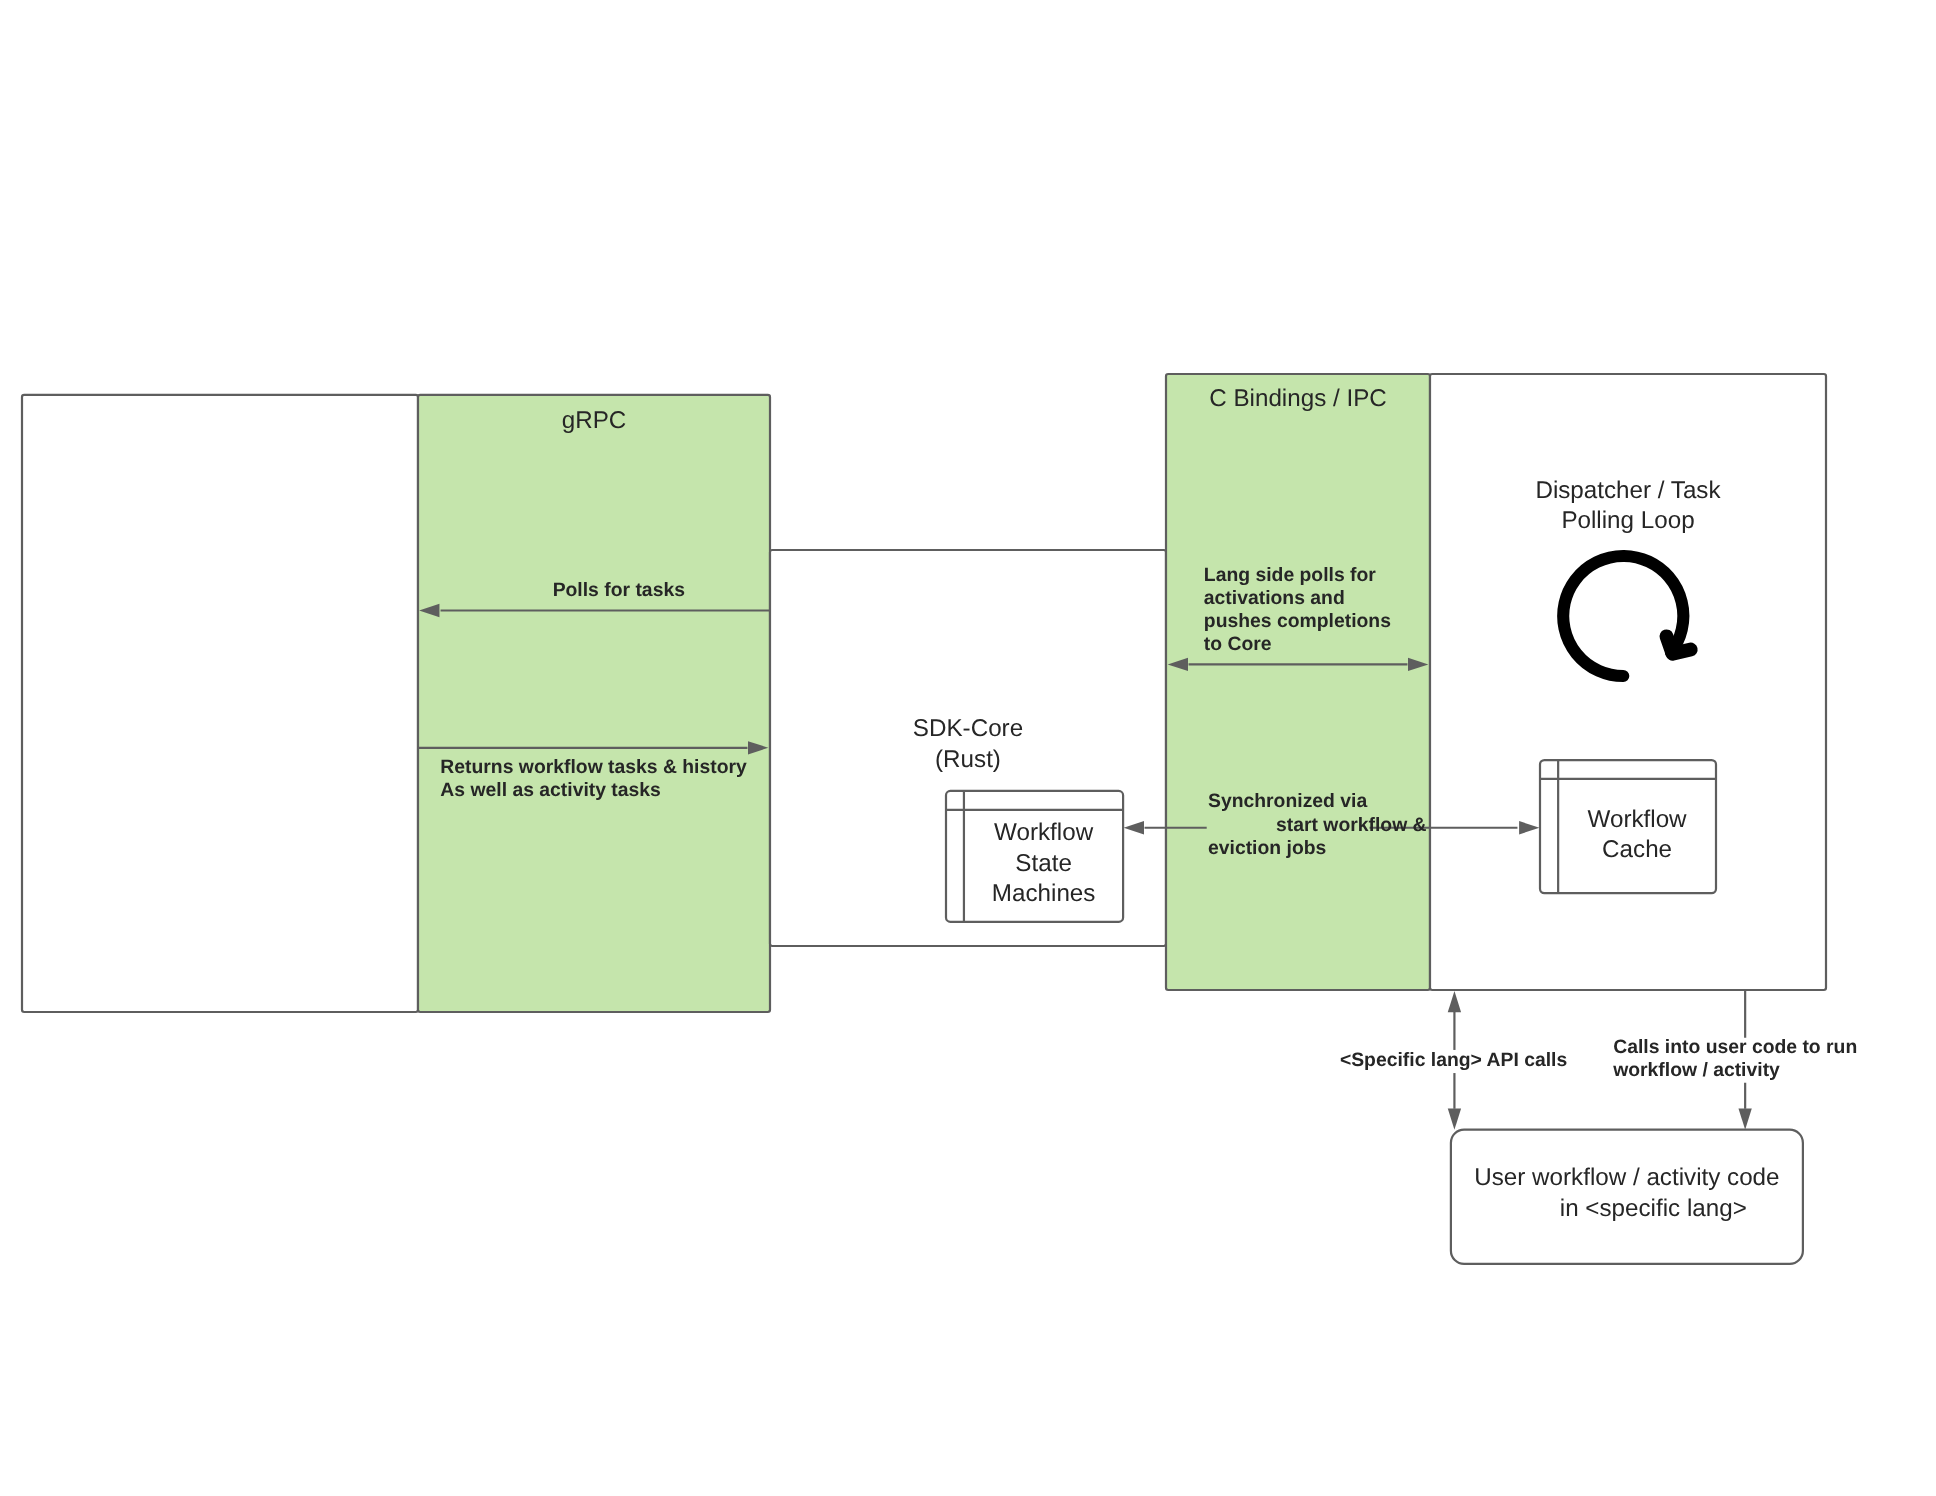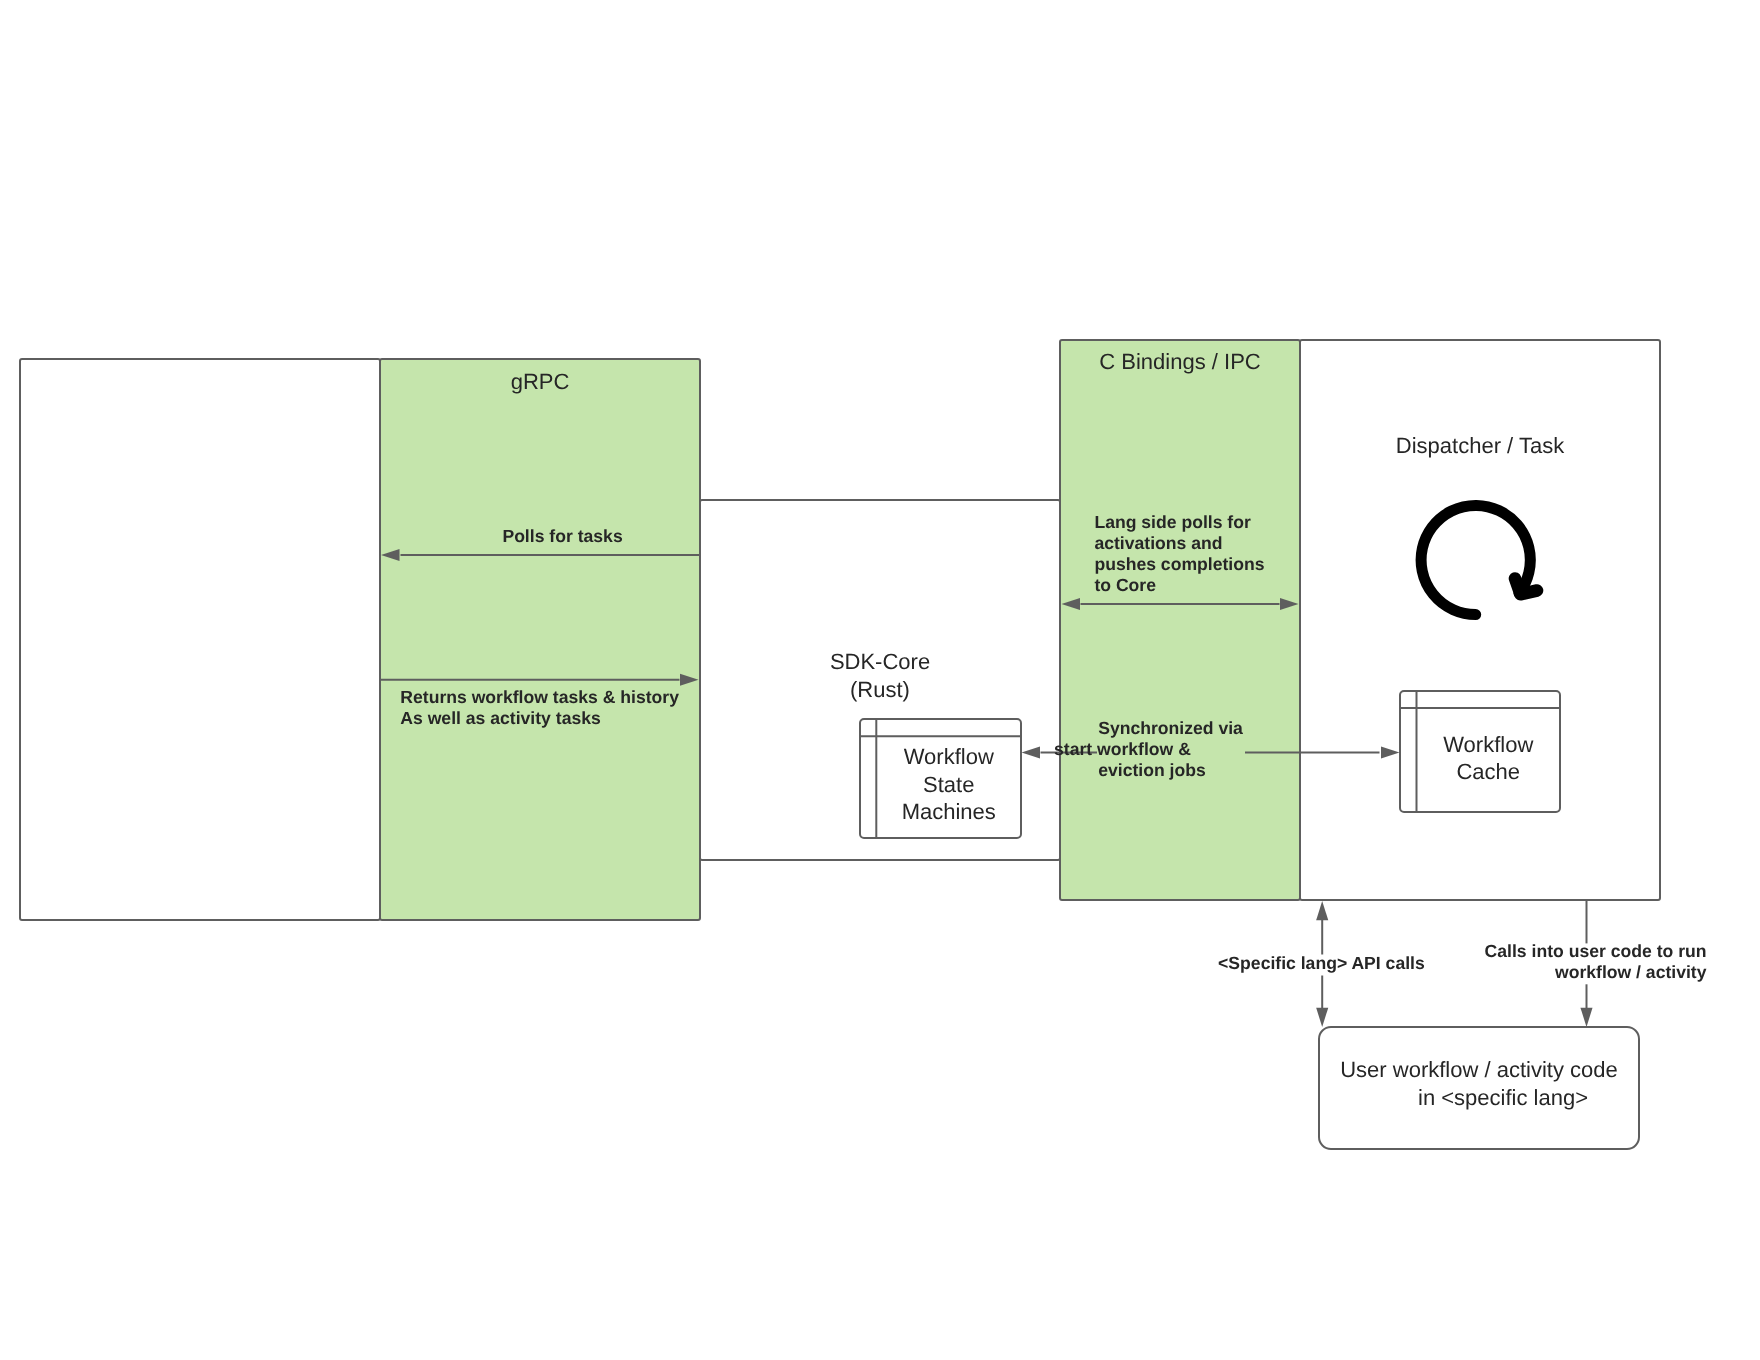--- a/index.html
+++ b/index.html
@@ -7,21 +7,21 @@
   body{width:1760px;height:1360px;overflow:hidden;
        font-family:"Liberation Sans",sans-serif;
        -webkit-font-smoothing:antialiased;text-rendering:geometricPrecision;}
   #stage{position:relative;width:1760px;height:1360px;background:#ffffff;}
   svg.layer{position:absolute;left:0;top:0;width:1760px;height:1360px;overflow:visible;}
   .nl{position:absolute;text-align:center;color:#262626;
       font-family:"Liberation Sans",sans-serif;font-size:22px;line-height:27.5px;
       white-space:pre;letter-spacing:0;}
   .el{position:absolute;color:#262626;font-family:"Liberation Sans",sans-serif;
       font-size:17.6px;line-height:21.12px;font-weight:bold;white-space:pre;}
-  .el.c{text-align:right;}
+  .el.c{text-align:left;}
 </style>
 </head>
 <body>
 
 <div id="stage">
 
   <svg class="layer" viewBox="0 0 1760 1360">
 
     <rect x="20" y="359" width="360" height="561" rx="2" ry="2" fill="#ffffff" stroke="#5e5e5e" stroke-width="2"></rect>
 
@@ -93,20 +93,21 @@
 
   <div class="nl" style="left:380px;top:368.3px;width:320px;">gRPC</div>
 
   <div class="nl" style="left:700px;top:648.1px;width:360px;">SDK-Core</div>
   <div class="nl" style="left:700px;top:675.6px;width:360px;">(Rust)</div>
 
   <div class="nl" style="left:1060px;top:347.7px;width:240px;">C Bindings / IPC</div>
 
 
   <div class="nl" style="left:1300px;top:431.6px;width:360px;">Dispatcher / Task</div>
+  <div class="nl" style="left:1300px;top:459.1px;width:360px;">Polling Loop</div>
 
   <div class="nl" style="left:876.5px;top:743.4px;width:144.5px;">Workflow</div>
   <div class="nl" style="left:876.5px;top:770.9px;width:144.5px;">State</div>
   <div class="nl" style="left:876.5px;top:798.4px;width:144.5px;">Machines</div>
 
   <div class="nl" style="left:1416.5px;top:730.5px;width:143.5px;">Workflow</div>
   <div class="nl" style="left:1416.5px;top:758px;width:143.5px;">Cache</div>
 
   <div class="nl" style="left:1319px;top:1055.7px;width:320px;">User workflow / activity code</div>
   <div class="nl" style="left:1319px;top:1083.9px;width:368px;">in &lt;specific lang&gt;</div>
@@ -115,21 +116,21 @@
 
   <div class="el" style="left:400.3px;top:686.9px;">Returns workflow tasks &amp; history</div>
   <div class="el" style="left:400.3px;top:708.0px;">As well as activity tasks</div>
 
   <div class="el" style="left:1094.4px;top:511.6px;">Lang side polls for</div>
   <div class="el" style="left:1094.4px;top:532.6px;">activations and</div>
   <div class="el" style="left:1094.4px;top:553.6px;">pushes completions</div>
   <div class="el" style="left:1094.4px;top:574.7px;">to Core</div>
 
   <div class="el" style="left:1098.2px;top:718.1px;">Synchronized via</div>
-  <div class="el" style="left:1054px;top:739.4px;">start workflow &amp;</div>
+  <div class="el" style="left:1160px;top:739.4px;">start workflow &amp;</div>
   <div class="el" style="left:1098.2px;top:760.2px;">eviction jobs</div>
 
   <div class="el" style="left:1218.1px;top:953.0px;">&lt;Specific lang&gt; API calls</div>
 
   <div class="el c" style="left:1466.5px;top:941.3px;width:240px;">Calls into user code to run</div>
   <div class="el c" style="left:1466.5px;top:961.9px;width:240px;">workflow / activity</div>
 
 </div>
 
 </body></html>

